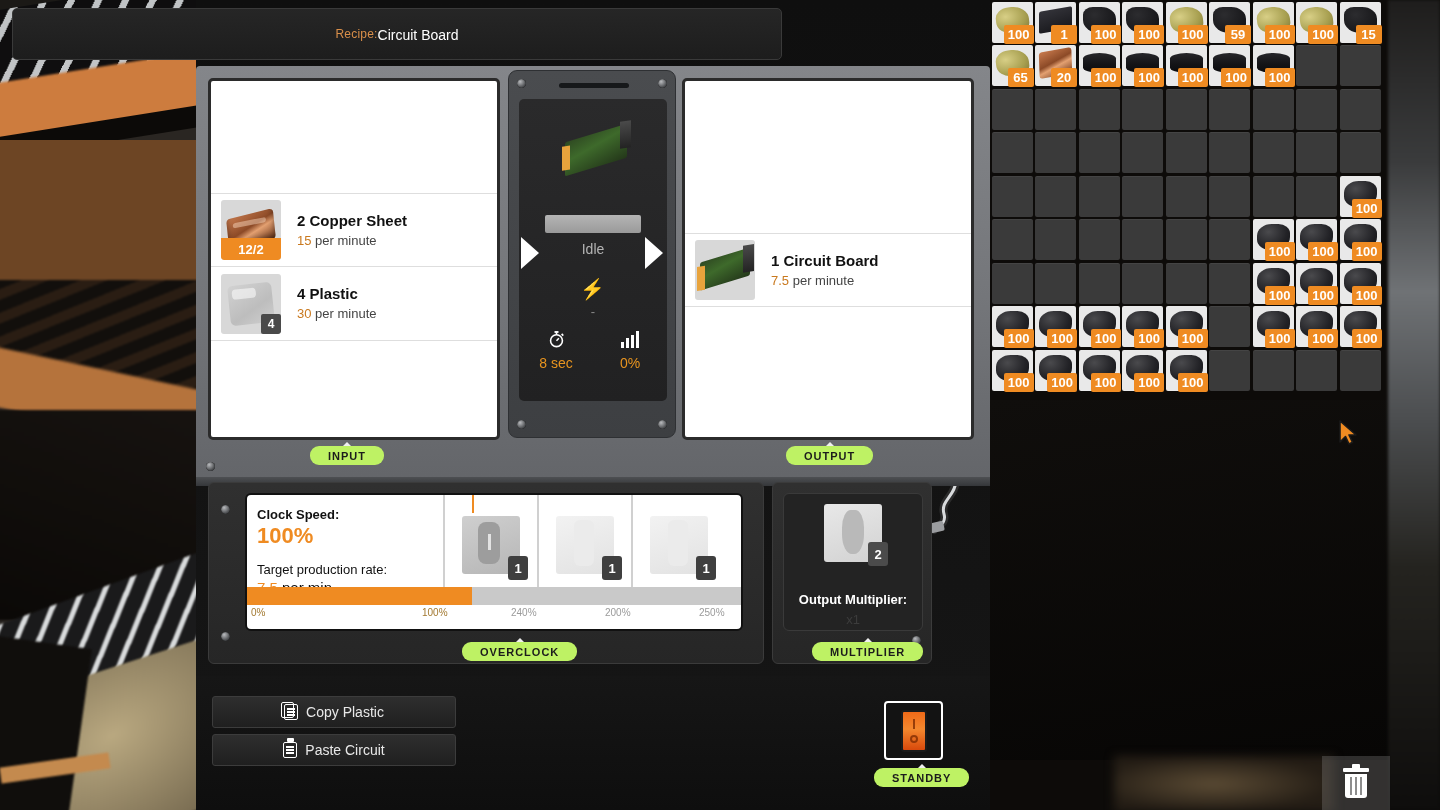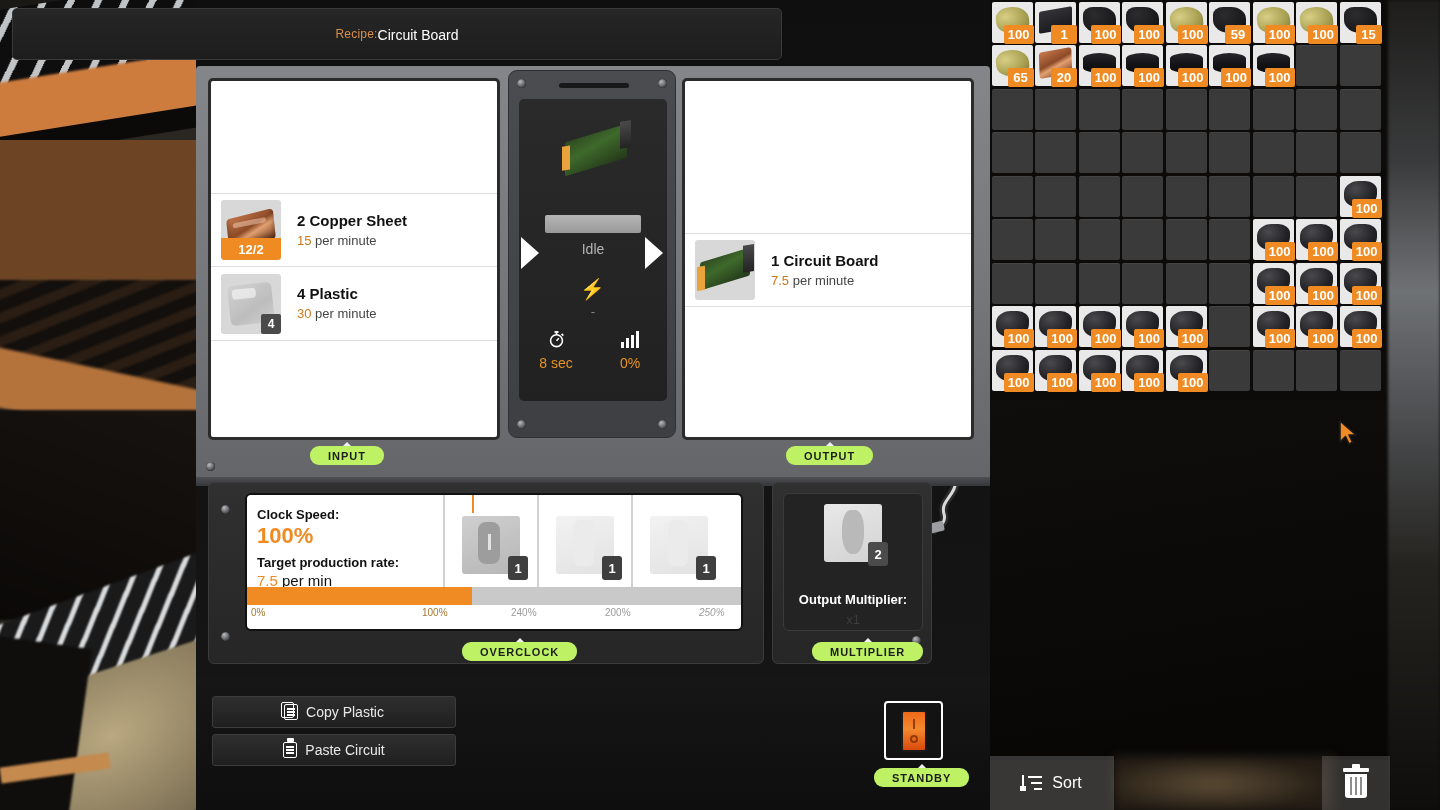--- a/index.html
+++ b/index.html
@@ -188,21 +188,21 @@
     background: linear-gradient(180deg,#303030,#262626);
     border-radius:6px; border:1px solid #3b3b3b;
   }
   .oc-card {
     position:absolute; left:36px; top:10px; width:498px; height:138px;
     background:#fff; border-radius:6px; border:2px solid #111; overflow:hidden;
   }
   .oc-left { position:absolute; left:0; top:0; width:196px; height:100px; padding:12px 0 0 10px; }
   .oc-l1 { font-size:13px; font-weight:700; color:#111; }
   .oc-l2 { font-size:22px; font-weight:700; color:#ef8b22; line-height:26px; margin-top:1px;}
-  .oc-l3 { font-size:13px; font-weight:700; color:#111; margin-top:6px;}
+  .oc-l3 { font-size:13px; font-weight:400; color:#111; margin-top:13px;}
   .oc-l4 { font-size:15px; color:#111; margin-top:2px; }
   .oc-l4 b { color:#ef8b22; font-weight:400; }
   .oc-divider { position:absolute; top:0; width:2px; height:100px; background:#d0d0d0; }
   .shard-slot { position:absolute; top:0; width:92px; height:100px; display:flex; align-items:center; justify-content:center;}
   .shard-img { width:58px; height:58px; border-radius:3px; position:relative; }
   .shard-img .b { position:absolute; right:-8px; bottom:-6px; width:20px; height:24px; background:#3f3f3f;
      color:#fff; font-size:13px; font-weight:700; display:flex; align-items:center; justify-content:center; border-radius:3px;}
   .oc-bar-track { position:absolute; left:0; bottom:24px; width:100%; height:18px; background:#c9c9c9; }
   .oc-bar-fill { position:absolute; left:0; top:0; height:100%; background:#ef8b22; }
   .oc-bar-handle { position:absolute; top:-76px; width:2px; height:94px; background:#ef8b22; }
@@ -480,21 +480,21 @@
 
     <div class="oc-bar-track">
       <div class="oc-bar-fill" id="oc-fill" style="width: 45.6%;"></div>
     </div>
     <div class="oc-bar-handle" id="oc-handle" style="left: 45.6%;"></div>
     <div class="oc-ticks">
       <span class="oc-tick dark" style="left:4px;">0%</span>
       <span class="oc-tick dark" style="left:175px;">100%</span>
       <span class="oc-tick" style="left:264px;">240%</span>
       <span class="oc-tick" style="left:358px;">200%</span>
-      <span class="oc-tick" style="left:452px;font-style:italic;">250%</span>
+      <span class="oc-tick" style="left:452px;">250%</span>
     </div>
   </div>
 </div>
 <div class="tab" id="tab-overclock" style="z-index:14;">OVERCLOCK</div>
 
 <div class="mult-chassis" style="z-index:12;">
   <div class="screw" style="right:10px; bottom:18px;"></div>
   <div class="mult-card">
     <div class="mult-slot">
       <div class="mult-img" style="background:linear-gradient(160deg,#e8e8e8,#d2d2d2);">
@@ -711,30 +711,20 @@
       <div class="slot filled" style="left: 175.5px; top: 349.5px;">
         <div class="ore ore-coal"></div>
         <div class="qty">100</div>
       </div>
       <div class="slot" style="left: 219px; top: 349.5px;"></div>
       <div class="slot" style="left: 262.5px; top: 349.5px;"></div>
       <div class="slot" style="left: 306px; top: 349.5px;"></div>
       <div class="slot" style="left: 349.5px; top: 349.5px;"></div>
     </div>
   <div class="inv-footer">
-    <div class="sort-btn">
-      <span class="ico-sort">
-        <i class="arr"></i>
-          <i class="arrh"></i>
-          <i class="a1"></i>
-          <i class="a2"></i>
-          <i class="a3"></i>
-      </span>
-      <span>Sort</span>
-    </div>
     <div class="trash-btn">
       <span class="ico-trash">
         <span class="handle"></span>
           <span class="lid"></span>
           <span class="can"></span>
       </span>
     </div>
   </div>
 </div>
 

